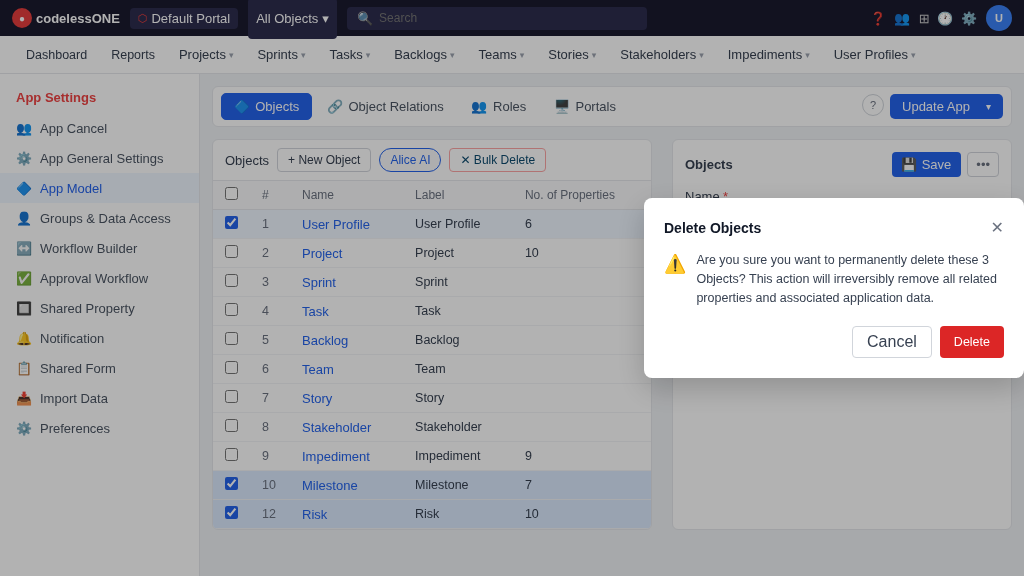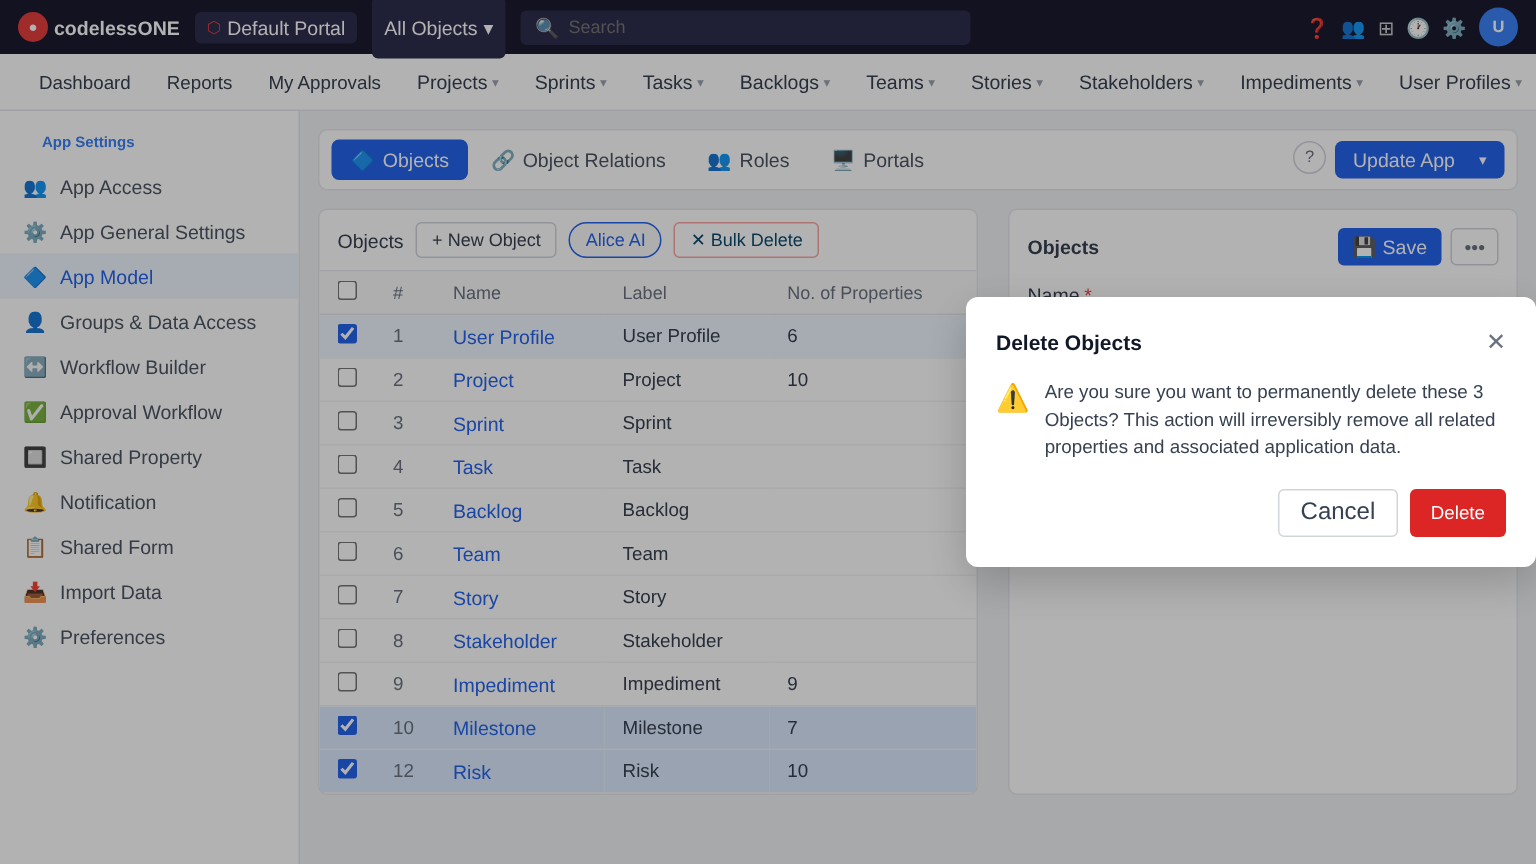--- a/index.html
+++ b/index.html
@@ -19,21 +19,21 @@
     
     .navbar { background: white; height: 38px; display: flex; align-items: center; padding: 0 16px; border-bottom: 1px solid #e5e7eb; gap: 4px; }
     .nav-item { padding: 6px 10px; color: #374151; cursor: pointer; border-radius: 4px; font-size: 12.5px; display: flex; align-items: center; gap: 3px; white-space: nowrap; }
     .nav-item .chevron { font-size: 9px; color: #9ca3af; }
 
     
     .main-layout { display: flex; height: calc(576px - 74px); }
 
     
     .sidebar { width: 200px; background: white; border-right: 1px solid #e5e7eb; padding: 12px 0; overflow-y: auto; flex-shrink: 0; }
-    .sidebar-title { padding: 4px 28px 8px; font-size: 10px; font-weight: 600; color: #3b82f6; }
+    .sidebar-title { padding: 4px 16px 8px; font-size: 13px; font-weight: 600; color: #ef4444; }
     .sidebar-item { padding: 7px 16px; display: flex; align-items: center; gap: 8px; cursor: pointer; color: #4b5563; font-size: 12.5px; }
     .sidebar-item.active { background: #eff6ff; color: #2563eb; font-weight: 500; }
     .sidebar-item .si-icon { width: 16px; height: 16px; display: flex; align-items: center; justify-content: center; font-size: 13px; flex-shrink: 0; }
 
     
     .content { flex: 1; padding: 12px; overflow: hidden; }
 
     
     .tabs { display: flex; gap: 2px; margin-bottom: 12px; background: white; border: 1px solid #e5e7eb; border-radius: 6px; padding: 6px 8px; align-items: center; }
     .tab { padding: 5px 12px; border-radius: 5px; cursor: pointer; display: flex; align-items: center; gap: 5px; font-size: 12.5px; color: #4b5563; border: 1px solid transparent; }
@@ -114,21 +114,20 @@
     <span style="cursor:pointer;">⊞</span>
     <span style="cursor:pointer;">🕐</span>
     <span style="cursor:pointer;">⚙️</span>
     <div class="topbar-avatar">U</div>
   </div>
 </div>
 
 <div class="navbar">
   <span class="nav-item">Dashboard</span>
   <span class="nav-item">Reports</span>
-  <span class="nav-item">My Approvals</span>
   <span class="nav-item">
       <span>Projects</span>
       <span class="chevron">▾</span>
     </span>
   <span class="nav-item">
       <span>Sprints</span>
       <span class="chevron">▾</span>
     </span>
   <span class="nav-item">
       <span>Tasks</span>
@@ -159,21 +158,21 @@
       <span class="chevron">▾</span>
     </span>
 </div>
 
 <div class="main-layout">
 
   <div class="sidebar">
     <div class="sidebar-title">App Settings</div>
     <div class="sidebar-item">
       <span class="si-icon">👥</span>
-      <span>App Access</span>
+      <span>App Cancel</span>
     </div>
     <div class="sidebar-item">
       <span class="si-icon">⚙️</span>
       <span>App General Settings</span>
     </div>
     <div class="sidebar-item active">
       <span class="si-icon">🔷</span>
       <span>App Model</span>
     </div>
     <div class="sidebar-item">

